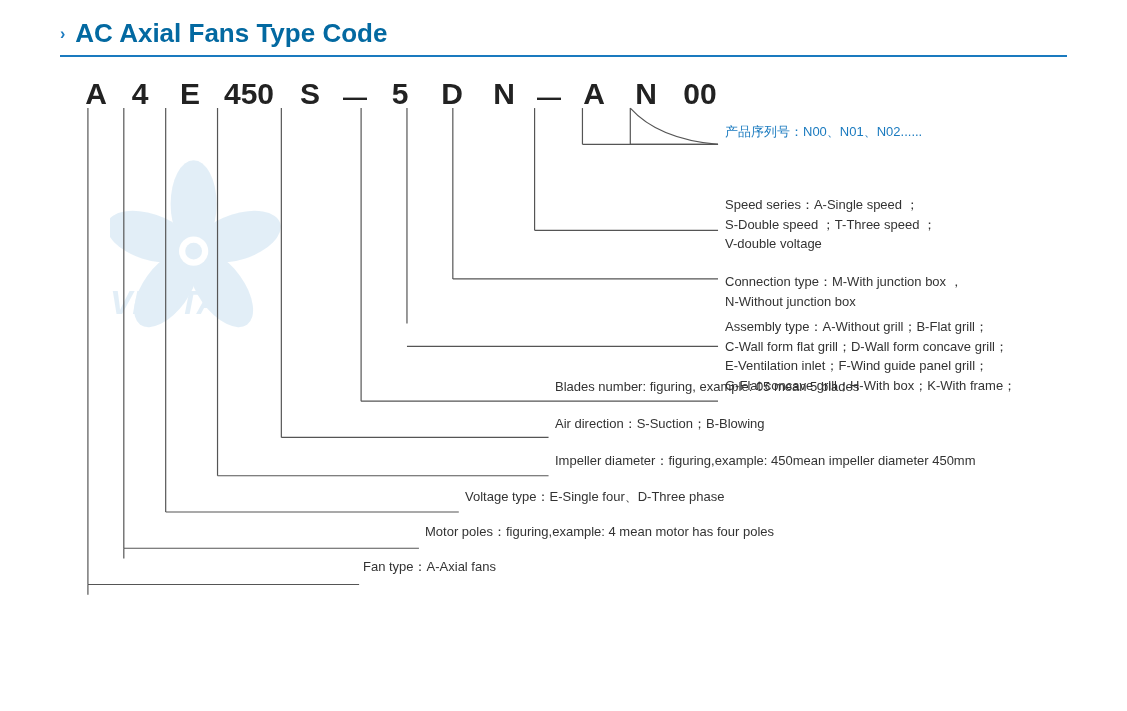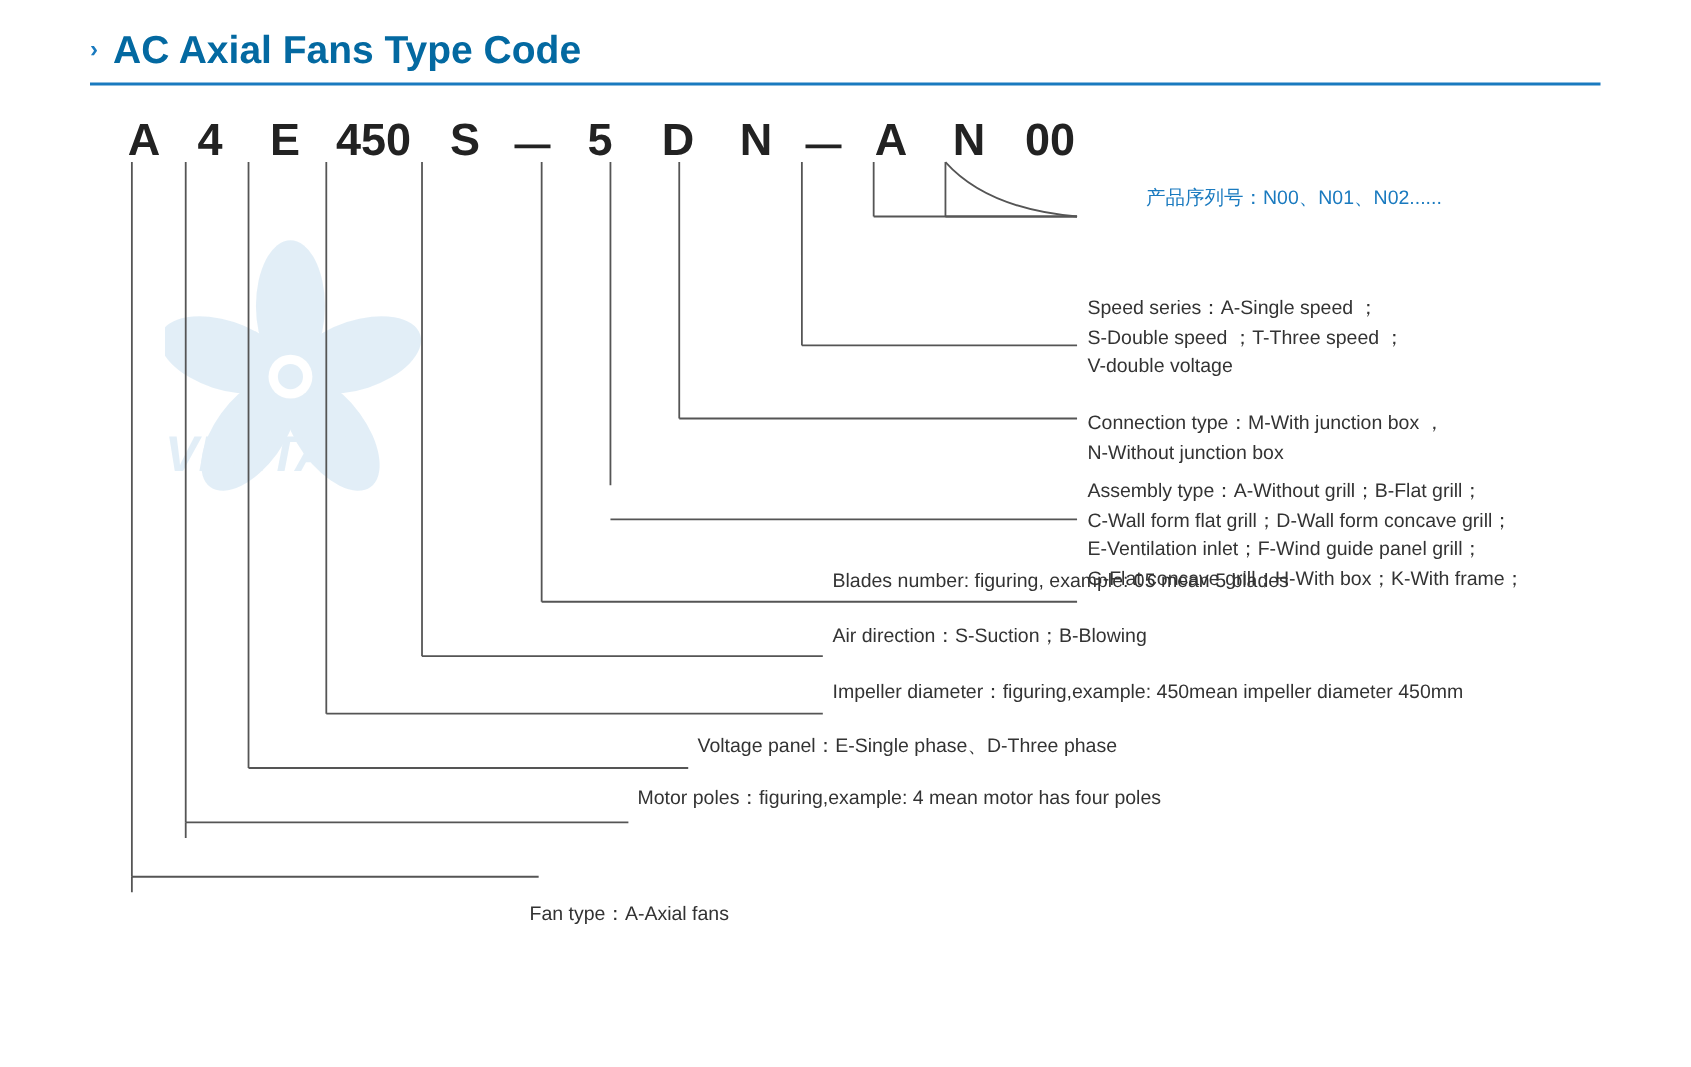--- a/index.html
+++ b/index.html
@@ -186,21 +186,21 @@
       <line x1="106" y1="420" x2="400" y2="420" stroke="#555" stroke-width="1.2"></line>
 
       <line x1="64" y1="455" x2="360" y2="455" stroke="#555" stroke-width="1.2"></line>
 
       <line x1="28" y1="490" x2="300" y2="490" stroke="#555" stroke-width="1.2"></line>
 
       <line x1="28" y1="490" x2="28" y2="500" stroke="#555" stroke-width="1.2"></line>
       <line x1="64" y1="455" x2="64" y2="465" stroke="#555" stroke-width="1.2"></line>
     </svg>
 
-    <div class="annotation" style="left:665px; top:45px;margin-left:39px;">
+    <div class="annotation" style="left:665px; top:45px;">
       <span class="cn">产品序列号：N00、N01、N02......</span>
     </div>
 
     <div class="annotation" style="left:665px; top:118px;">
       <span>Speed series：A-Single speed ；</span><br>
       <span>S-Double speed ；T-Three speed ；</span><br>
       <span>V-double voltage</span>
     </div>
 
     <div class="annotation" style="left:665px; top:195px;">
@@ -221,25 +221,25 @@
 
     <div class="annotation" style="left:495px; top:337px;">
       <span>Air direction：S-Suction；B-Blowing</span>
     </div>
 
     <div class="annotation" style="left:495px; top:374px;">
       <span>Impeller diameter：figuring,example: 450mean impeller diameter 450mm</span>
     </div>
 
     <div class="annotation" style="left:405px; top:410px;">
-      <span>Voltage panel：E-Single phase、D-Three phase</span>
+      <span>Voltage type：E-Single four、D-Three phase</span>
     </div>
 
     <div class="annotation" style="left:365px; top:445px;">
       <span>Motor poles：figuring,example: 4 mean motor has four poles</span>
     </div>
 
-    <div class="annotation" style="left:293px; top:480px;margin-top:42px;">
+    <div class="annotation" style="left:303px; top:480px;">
       <span>Fan type：A-Axial fans</span>
     </div>
 
   </div>
 </div>
 
 </body></html>

